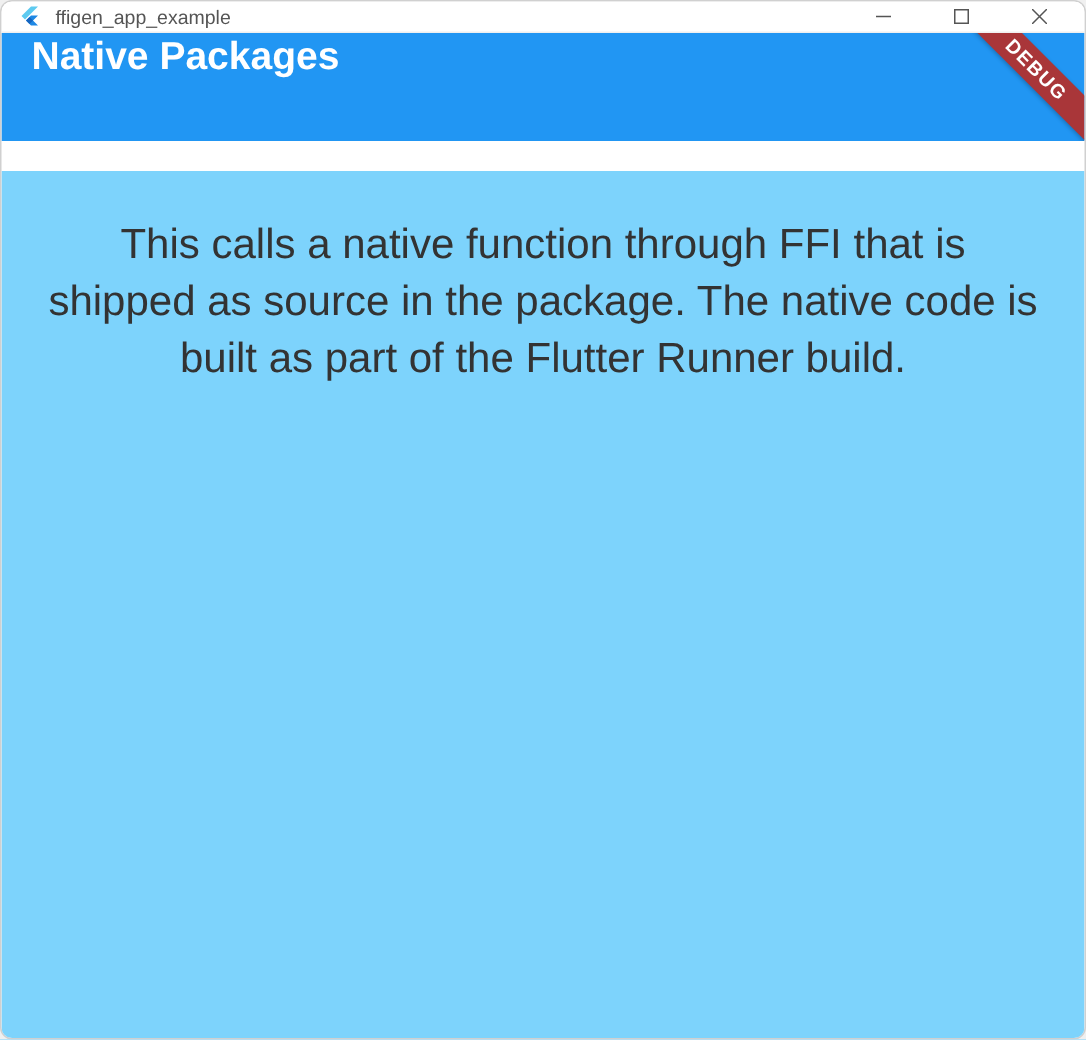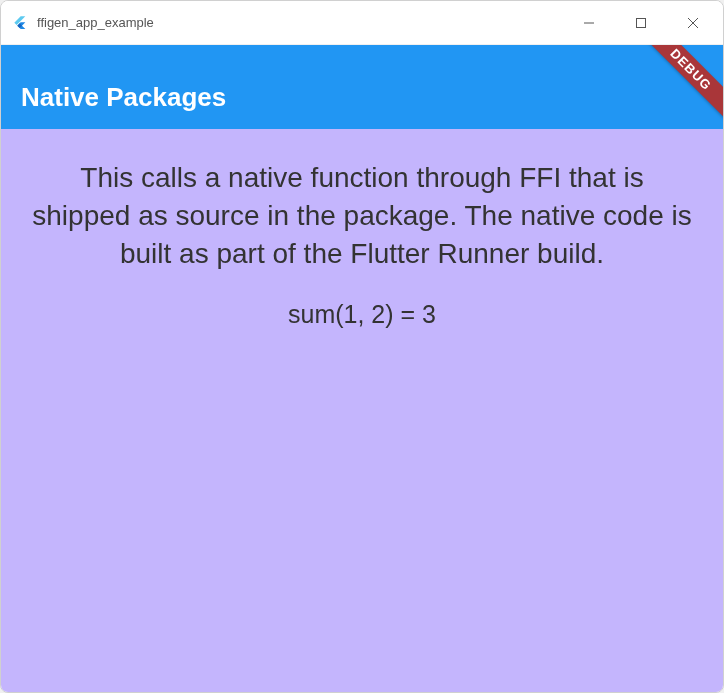--- a/index.html
+++ b/index.html
@@ -18,21 +18,21 @@
       width: 100%;
       height: 100%;
       background: #ffffff;
       border: 1px solid #d0d0d0;
       border-radius: 8px;
       overflow: hidden;
       display: flex;
       flex-direction: column;
     }
     .titlebar {
-      height: 44px;
+      height: 21px;
       background: #ffffff;
       display: flex;
       align-items: center;
       padding: 0 4px 0 10px;
       border-bottom: 1px solid #f0f0f0;
     }
     .titlebar-icon {
       width: 18px;
       height: 18px;
       margin-right: 8px;
@@ -52,25 +52,25 @@
     .titlebar-btn {
       width: 52px;
       height: 100%;
       display: flex;
       align-items: center;
       justify-content: center;
       color: #555;
       cursor: pointer;
     }
     .appbar {
-      height: 84px;
+      height: 72px;
       background: #2196f3;
       display: flex;
-      align-items: flex-end;
-      padding: 16px 20px;
+      align-items: flex-start;
+      padding: 0 20px;
       position: relative;
       overflow: hidden;
     }
     .appbar-title {
       color: #ffffff;
       font-size: 26px;
       font-weight: 600;
     }
     .debug-banner {
       position: absolute;
@@ -80,23 +80,24 @@
       color: #ffffff;
       font-size: 13px;
       font-weight: bold;
       padding: 3px 46px;
       transform: rotate(45deg);
       letter-spacing: 1px;
       box-shadow: 0 1px 3px rgba(0,0,0,0.25);
     }
     .content {
       flex: 1;
-      background: #c4b5fd;
+      background: #7dd3fc;
       padding: 30px 30px 0 30px;
       text-align: center;
+      margin-top: 20px;
     }
     .description {
       font-size: 28px;
       color: #333333;
       line-height: 1.35;
       font-weight: 400;
       margin-bottom: 28px;
     }
     .result-line {
       font-size: 25px;
@@ -137,15 +138,14 @@
     </div>
   </div>
 
   <div class="appbar">
     <span class="appbar-title">Native Packages</span>
     <div class="debug-banner">DEBUG</div>
   </div>
 
   <div class="content">
     <p class="description">This calls a native function through FFI that is shipped as source in the package. The native code is built as part of the Flutter Runner build.</p>
-    <p class="result-line">sum(1, 2) = 3</p>
   </div>
 </div>
 
 </body></html>

